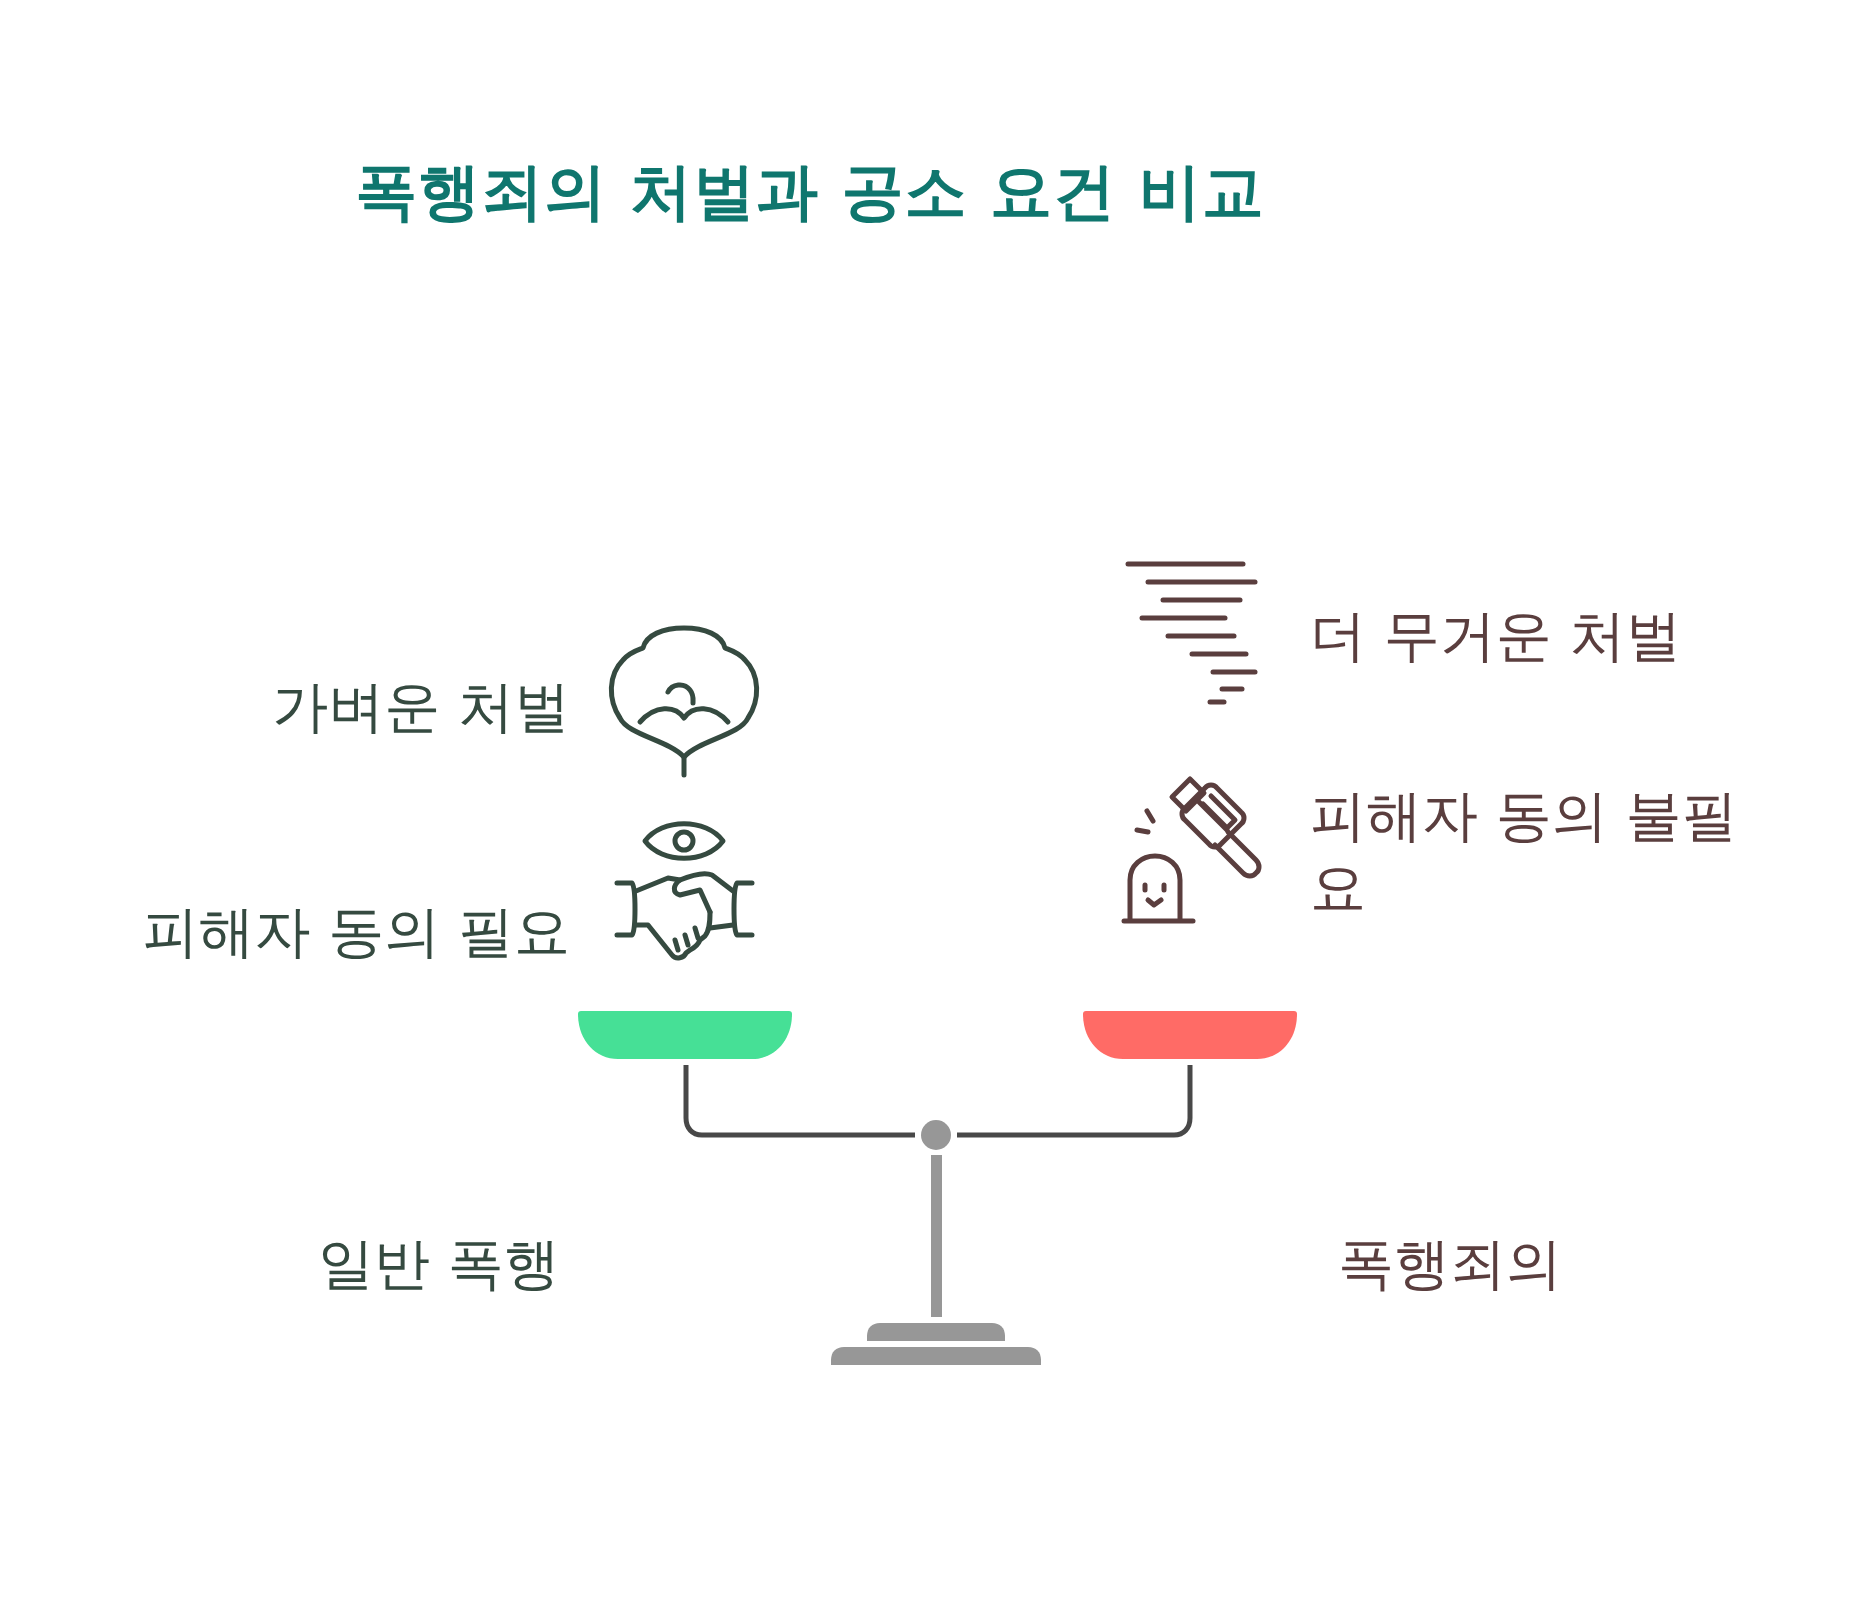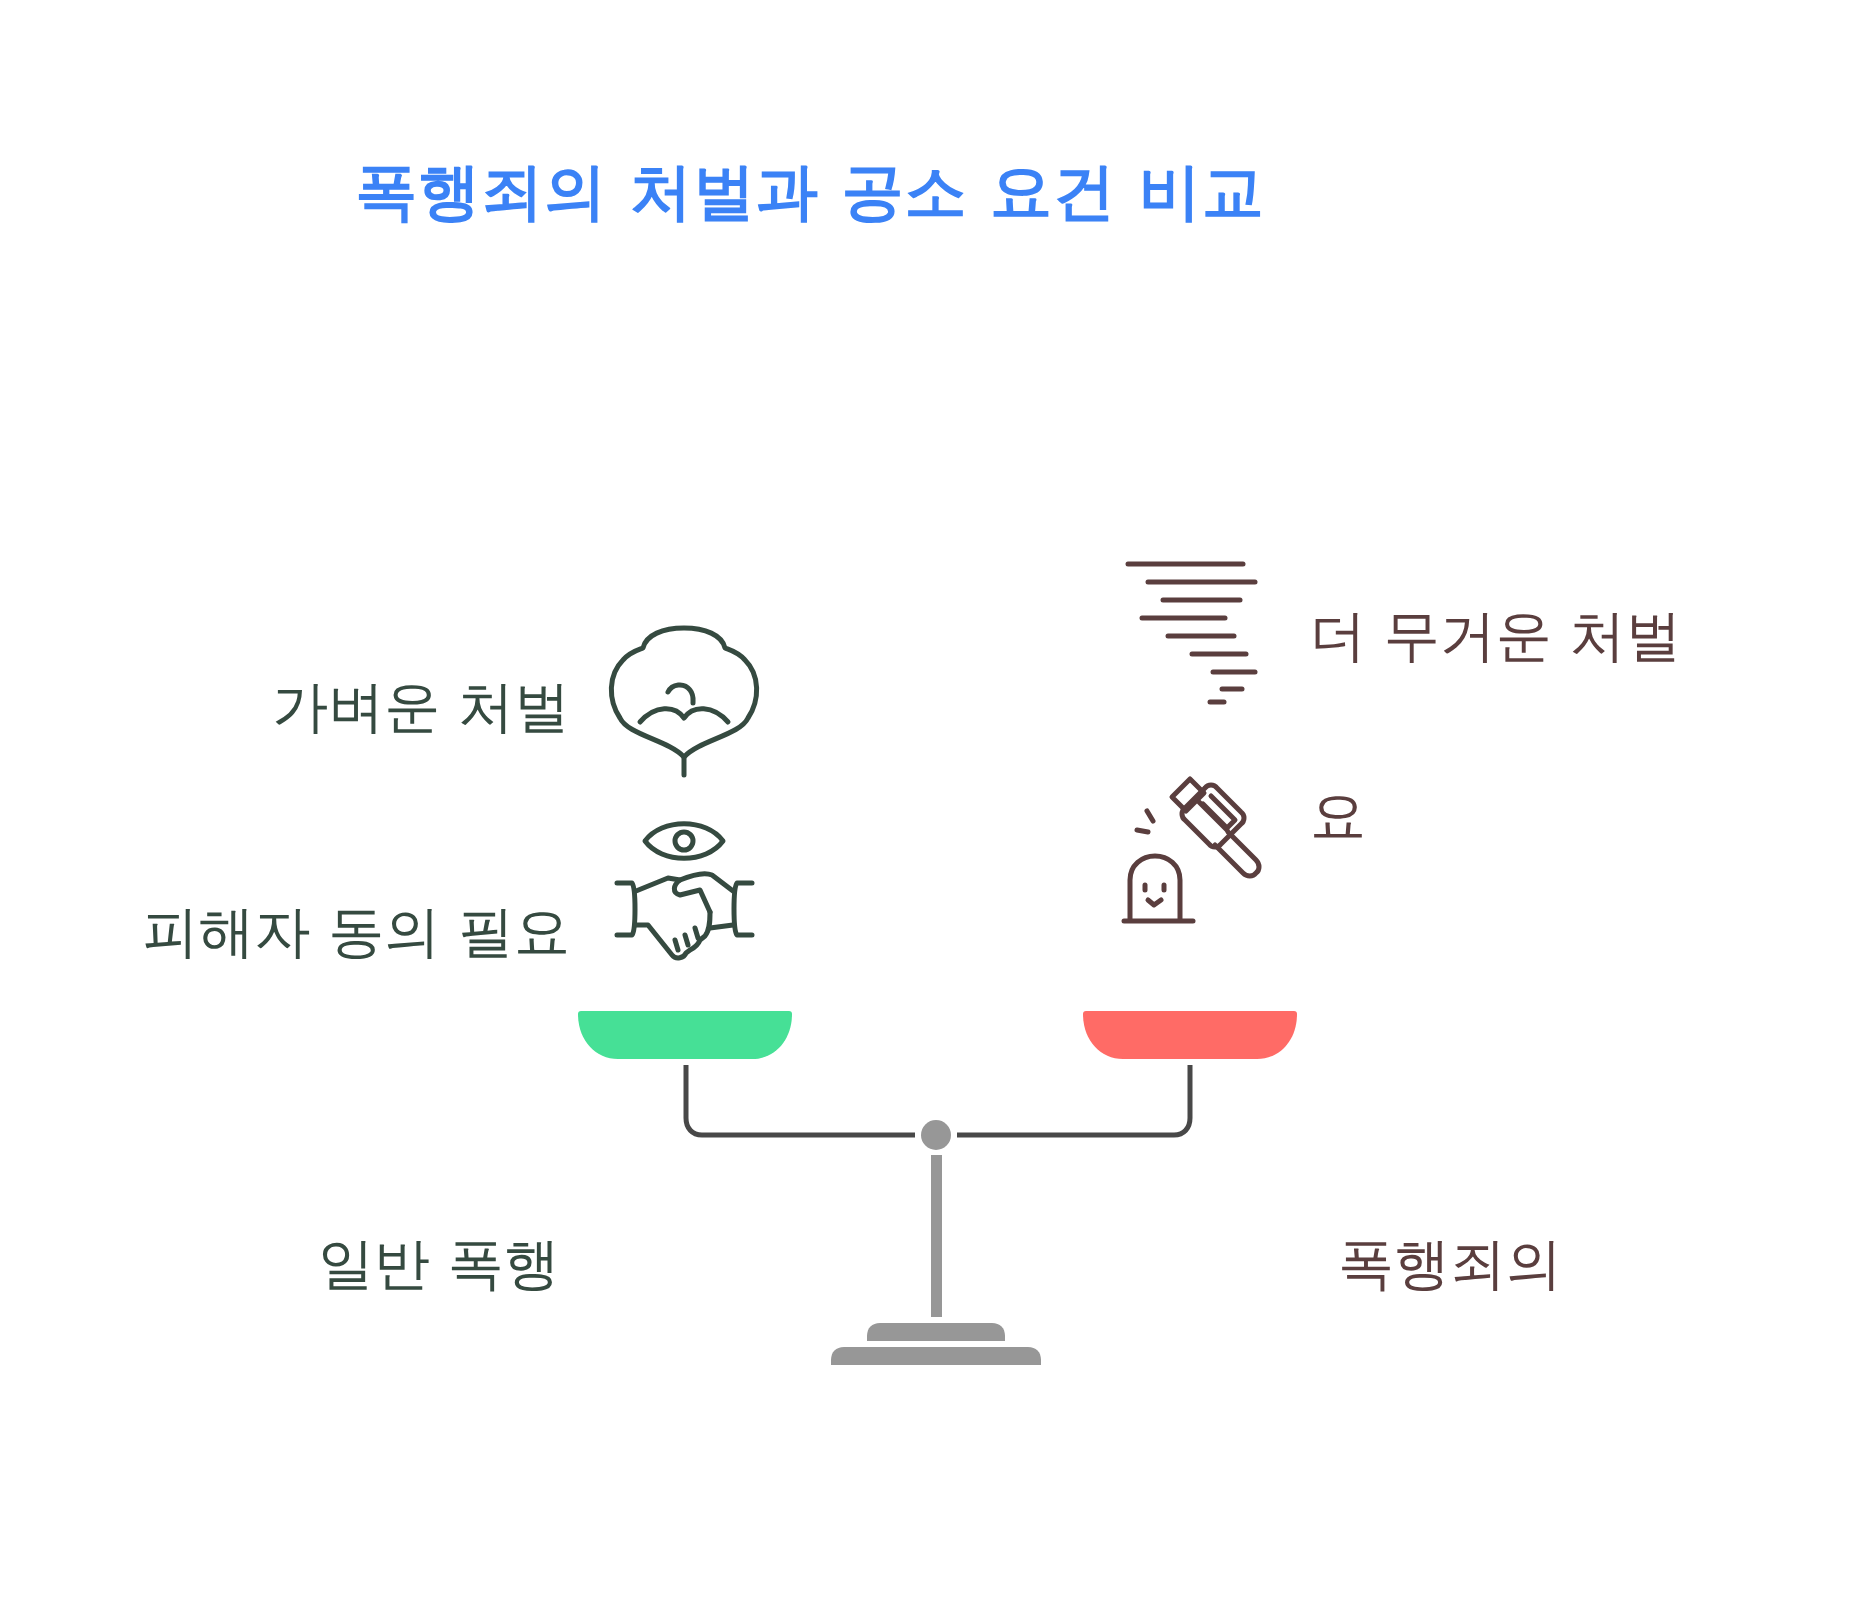--- a/index.html
+++ b/index.html
@@ -1,33 +1,34 @@
 <!DOCTYPE html>
 <html><head>
 <meta charset="utf-8">
 <style>
   html, body { margin: 0; padding: 0; background: #ffffff; }
   body { width: 1872px; height: 1601px; position: relative; overflow: hidden; font-family: "DejaVu Sans", "Liberation Sans", sans-serif; }
-  .title { position: absolute; left: 0; width: 1620px; top: 150px; text-align: center; font-size: 62px; font-weight: bold; color: #3b82f6; letter-spacing: 1px; }
+  .title { position: absolute; left: 0; width: 1620px; top: 150px; text-align: center; font-size: 62px; font-weight: bold; color: #0f766e; letter-spacing: 1px; }
   .label { position: absolute; font-size: 56px; line-height: 72px; white-space: nowrap; }
   .green { color: #354a40; text-align: right; }
   .brown { color: #5a3e3e; }
   .right-align { text-align: center; }
   svg.stage { position: absolute; left: 0; top: 0; }
 </style>
 </head>
 <body>
 
 <div class="title">폭행죄의 처벌과 공소 요건 비교</div>
 
 <div class="label green right-align" style="right:1302px; top:671px;">가벼운 처벌</div>
 <div class="label green right-align" style="right:1302px; top:896px;">피해자 동의 필요</div>
 
 <div class="label brown" style="left:1310px; top:600px;">더 무거운 처벌</div>
 <div class="label brown" style="left:1310px; top:780px;">
+  <div>피해자 동의 불필</div>
   <div>요</div>
 </div>
 
 <div class="label green" style="left:318px; top:1228px;">일반 폭행</div>
 <div class="label brown" style="left:1338px; top:1228px;">폭행죄의</div>
 
 <svg class="stage" width="1872" height="1601" viewBox="0 0 1872 1601" xmlns="http://www.w3.org/2000/svg">
 
   <g fill="none" stroke="#354a40" stroke-width="5" stroke-linecap="round" stroke-linejoin="round">
     <path d="M684 775 L684 757"></path>

